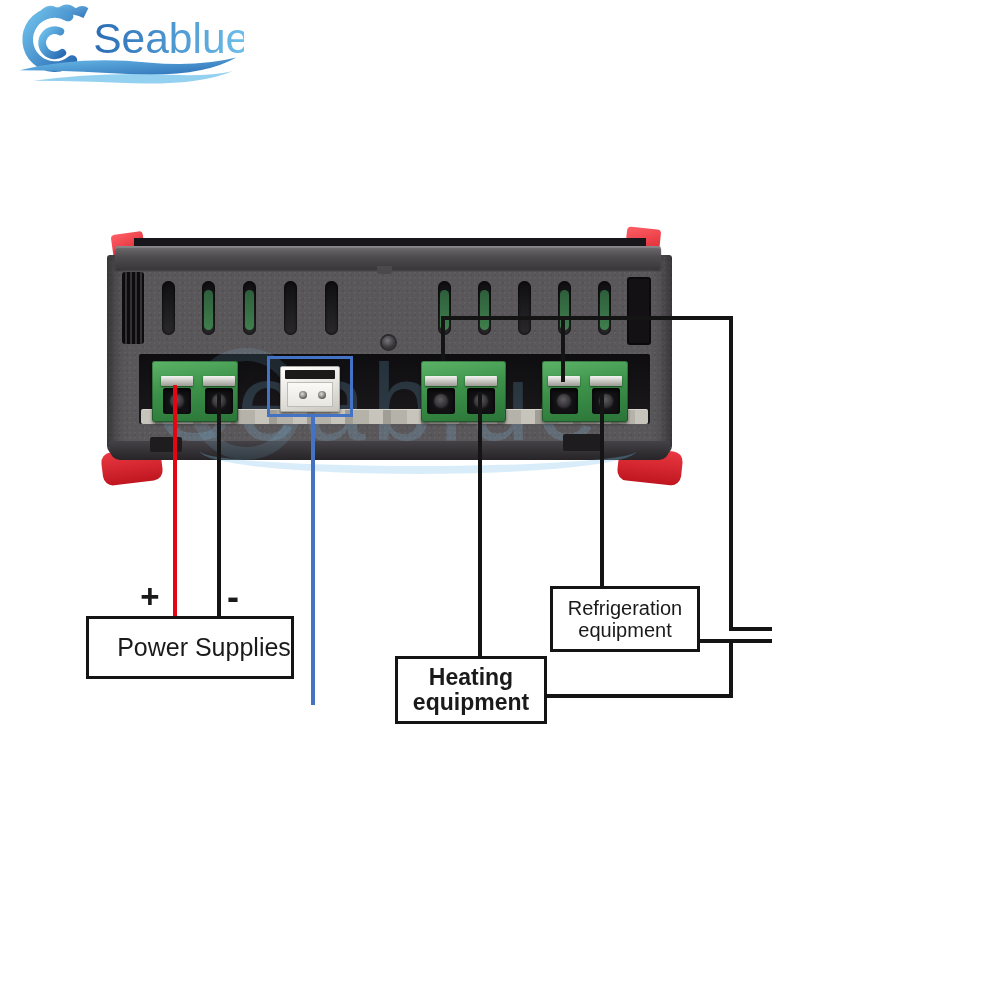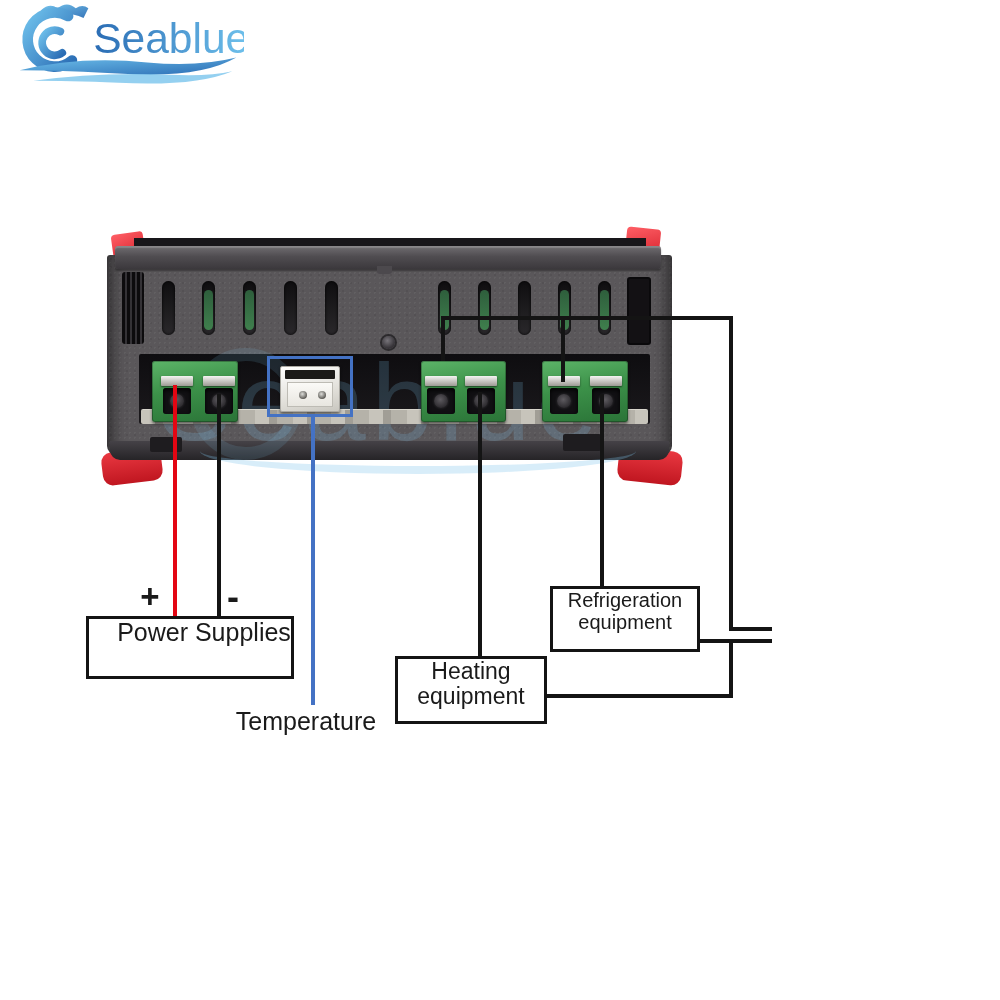--- a/index.html
+++ b/index.html
@@ -97,25 +97,25 @@
   #wire-heat-v{left:478px;top:392px;width:4px;height:264px;}
   #wire-refr-v{left:600px;top:394px;width:4px;height:192px;}
   #wire-right-v{left:729px;top:316px;width:4px;height:315px;}
   #wire-ps-h{left:729px;top:627px;width:43px;height:4px;}
   #wire-refr-h{left:700px;top:639px;width:72px;height:4px;}
   #wire-heat-h{left:547px;top:694px;width:186px;height:4px;}
   #wire-heat-v2{left:729px;top:639px;width:4px;height:59px;}
 
   
   .lblbox{border:3px solid var(--box-border);background:#fff;z-index:12;display:flex;
-    flex-direction:column;align-items:center;justify-content:flex-start;text-align:center;
+    flex-direction:column;align-items:center;justify-content:center;text-align:center;
     color:var(--label-text);line-height:1.1;}
   #box-power-left{left:86px;top:616px;width:208px;height:63px;font-size:25px;padding-left:28px;}
   #box-refrigeration{left:550px;top:586px;width:150px;height:66px;font-size:20px;}
-  #box-heating{left:395px;top:656px;width:152px;height:68px;font-size:23px;}
+  #box-heating{left:395px;top:656px;width:152px;height:68px;font-size:23px;font-weight:bold;}
   #box-power-right{left:772px;top:582px;width:175px;height:100px;font-size:25px;line-height:1.2;}
 
   .flabel{z-index:12;color:var(--label-text);text-align:center;}
   #lbl-plus{left:133px;top:578px;width:34px;font-size:33px;font-weight:700;}
   #lbl-minus{left:216px;top:576px;width:34px;font-size:36px;font-weight:700;}
   #lbl-probes{left:203px;top:707px;width:206px;font-size:25px;line-height:1.12;}
   #footnote-dot{left:947px;top:733px;font-size:24px;z-index:12;}
 </style>
 </head>
 <body>
@@ -258,17 +258,16 @@
     <span>equipment</span>
   </div>
   <div class="abs lblbox" id="box-heating">
     <span>Heating</span>
     <span>equipment</span>
   </div>
 
   <div class="abs flabel" id="lbl-plus">+</div>
   <div class="abs flabel" id="lbl-minus">-</div>
   <div class="abs flabel" id="lbl-probes">
-    <div>Temperature</div>
   </div>
   <div class="abs flabel" id="footnote-dot">.</div>
 
 </div>
 
 </body></html>

